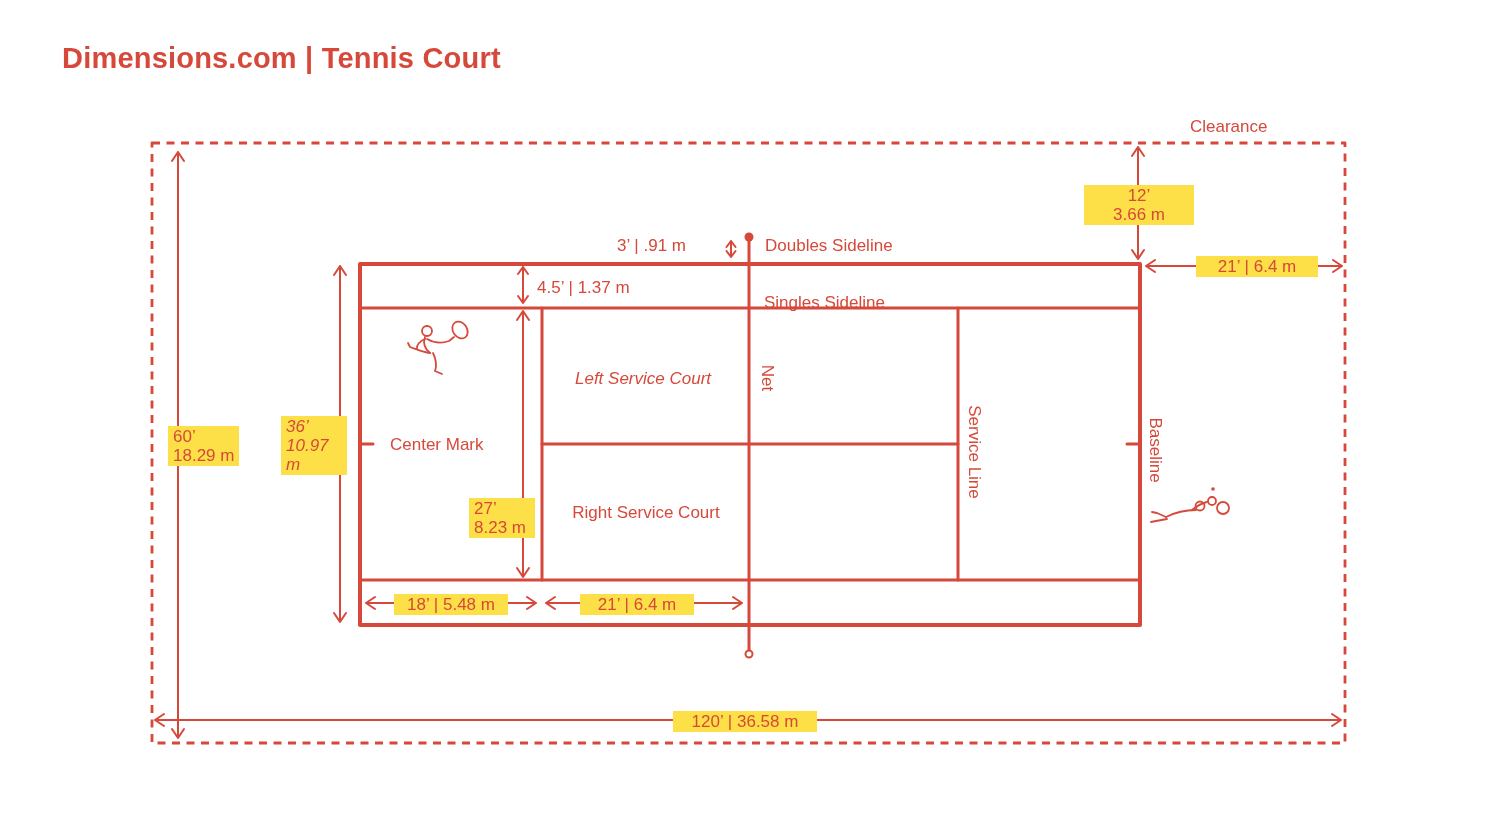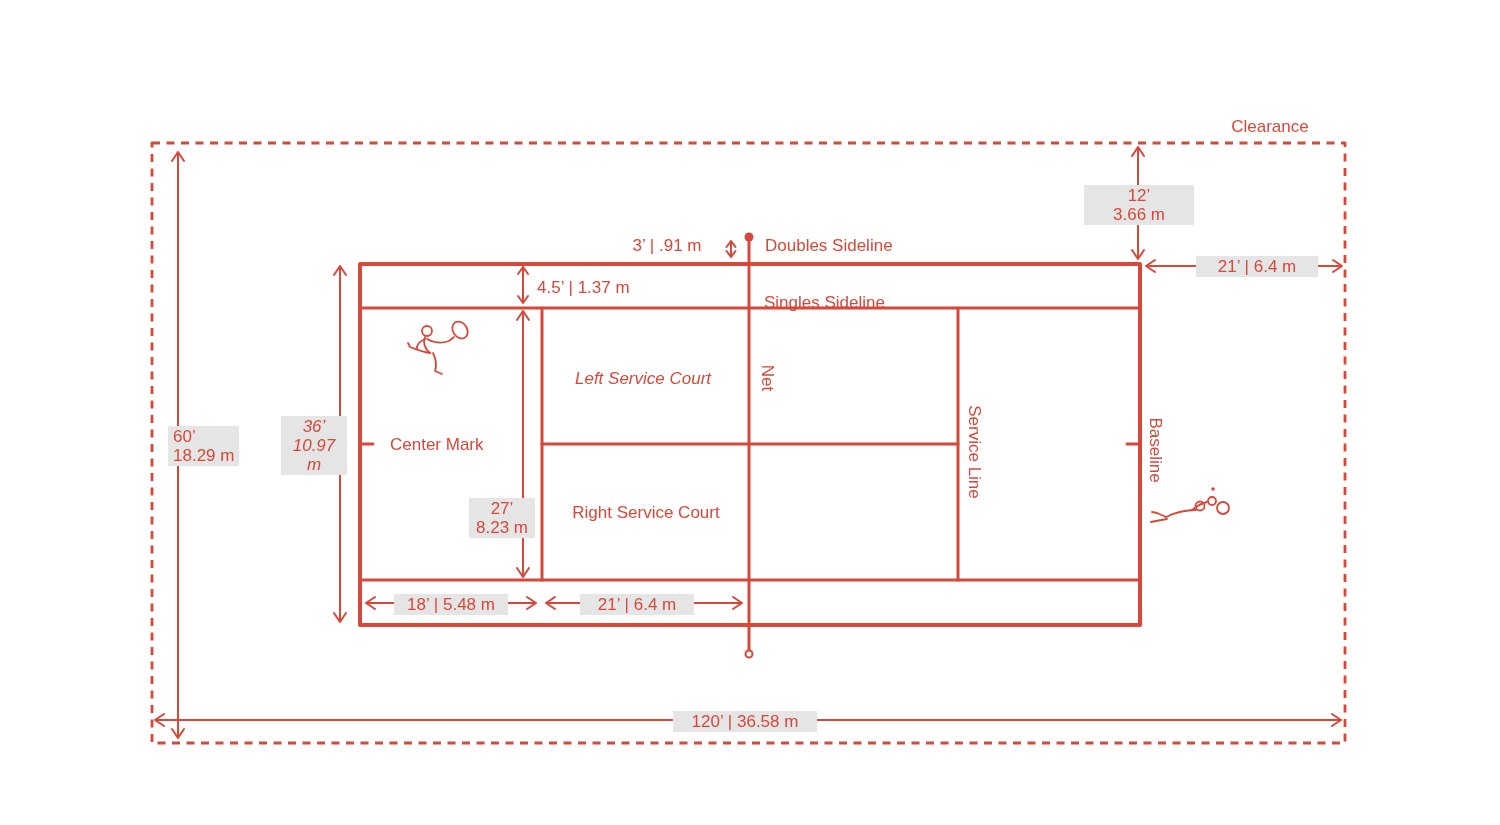--- a/index.html
+++ b/index.html
@@ -15,34 +15,35 @@
     color: var(--accent); white-space: nowrap;
   }
 
   svg.diagram { position: absolute; left: 0; top: 0; color: var(--accent); }
   svg.diagram * { vector-effect: non-scaling-stroke; }
 
   .lbl {
     position: absolute; font-size: 17px; line-height: 19px;
     color: var(--accent); white-space: nowrap;
   }
-  .lbl.bg { background: #e5e5e5; padding: 1px 5px; }
+  .lbl.bg { background: #fde047; padding: 1px 5px; }
   .lbl.center { text-align: center; }
-  .lbl.right { text-align: center; }
+  .lbl.right { text-align: left; }
   .lbl.two-line { white-space: normal; }
   .rot {
     display: flex; align-items: center; justify-content: center;
     transform: rotate(90deg);
   }
 </style>
 </head>
 <body>
 
 <div class="stage">
 
+  <div class="page-title">Dimensions.com | Tennis Court</div>
 
   <svg class="diagram" width="1500" height="825" viewBox="0 0 1500 825" fill="none" stroke="currentColor" stroke-linecap="round" stroke-linejoin="round">
 
     <rect x="152" y="143" width="1193" height="600" stroke-width="2.8" stroke-dasharray="8 6.5" stroke-linecap="butt"></rect>
 
     <g stroke-width="4">
       <rect x="360" y="264" width="780" height="361"></rect>
     </g>
     <g stroke-width="3">
       <path d="M360,308 H1140"></path>

